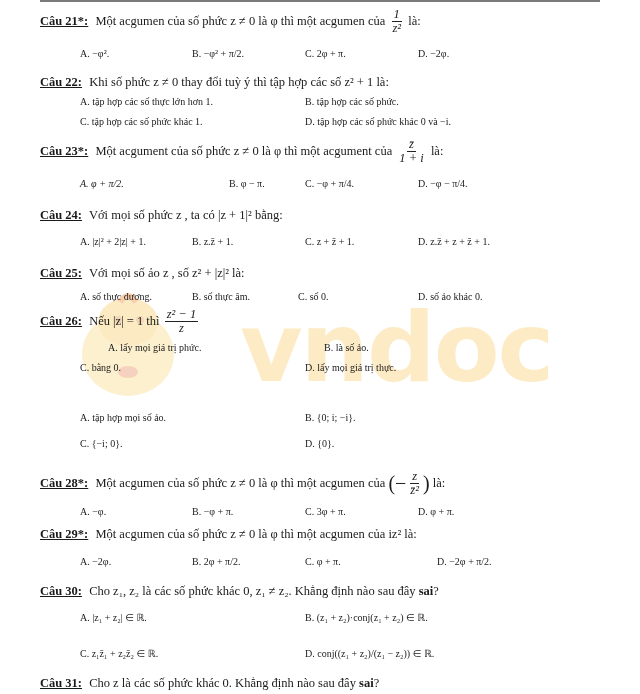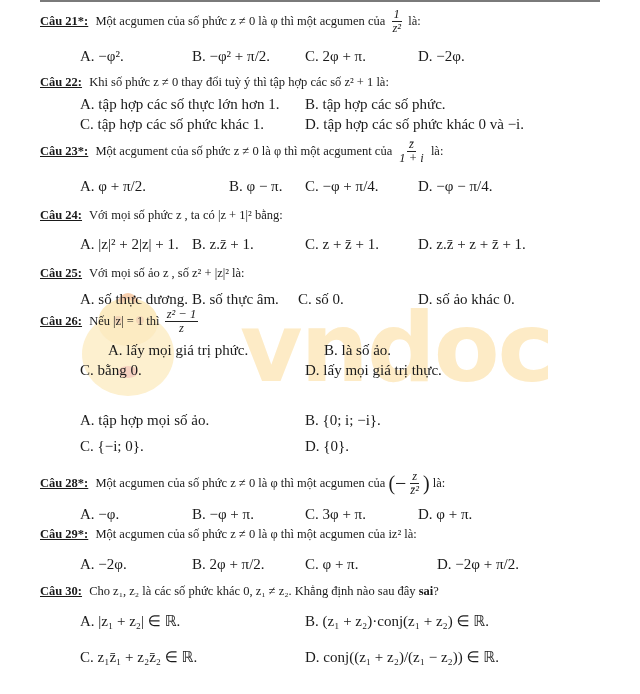--- a/index.html
+++ b/index.html
@@ -6,21 +6,21 @@
   body { width:640px; height:694px; position:relative; overflow:hidden;
          font-family:"DejaVu Serif","Liberation Serif",serif; color:#1a1a1a; }
   .topline { position:absolute; left:40px; top:0; width:560px; height:2px; background:#7a7a7a; }
   .wm { position:absolute; pointer-events:none; }
   .wm-text { left:240px; top:300px; font-family:"DejaVu Sans","Liberation Sans",sans-serif;
              font-weight:bold; font-size:96px; letter-spacing:-2px; color:#fdebc6; line-height:1; }
   .wm-chick { left:68px; top:292px; width:120px; height:110px; }
   .page { position:absolute; left:0; top:0; width:640px; height:694px; }
   .q { position:absolute; left:40px; font-size:12.5px; white-space:nowrap; font-family:"Liberation Serif",serif; }
   .qlabel { font-weight:bold; text-decoration:underline; margin-right:4px; }
-  .opt { position:absolute; font-size:15px; white-space:nowrap; font-family:"Liberation Serif",serif; }
+  .opt { position:absolute; font-size:10px; white-space:nowrap; font-family:"Liberation Serif",serif; }
   .m { font-style:italic; }
   .frac { display:inline-flex; flex-direction:column; align-items:center; vertical-align:middle; margin:0 2px; line-height:1.05; }
   .frac .num { border-bottom:1px solid #222; padding:0 2px; }
   .frac .den { padding:0 2px; }
   .bold { font-weight:bold; }
 </style>
 </head>
 <body>
 
 <div class="page">
@@ -61,21 +61,21 @@
 
   <div class="q" style="top:138px;">
     <span class="qlabel">Câu 23*:</span>
     <span>Một acgument của số phức z ≠ 0 là φ thì một acgument của</span>
     <span class="frac m">
       <span class="num">z̄</span>
       <span class="den">1 + i</span>
     </span>
     <span>là:</span>
   </div>
-  <div class="opt" style="left:80px;top:178px;">A. φ + π/2.</div>
+  <div class="opt" style="left:80px;top:178px;font-style:italic;">A. φ + π/2.</div>
   <div class="opt" style="left:189px;top:178px;margin-left:40px;">B. φ − π.</div>
   <div class="opt" style="left:305px;top:178px;">C. −φ + π/4.</div>
   <div class="opt" style="left:418px;top:178px;">D. −φ − π/4.</div>
 
   <div class="q" style="top:208px;">
     <span class="qlabel">Câu 24:</span>
     <span>Với mọi số phức z , ta có |z + 1|² bằng:</span>
   </div>
   <div class="opt" style="left:80px;top:236px;">A. |z|² + 2|z| + 1.</div>
   <div class="opt" style="left:192px;top:236px;">B. z.z̄ + 1.</div>
@@ -135,13 +135,18 @@
   <div class="q" style="top:584px;">
     <span class="qlabel">Câu 30:</span>
     <span>Cho z₁, z₂ là các số phức khác 0, z₁ ≠ z₂. Khẳng định nào sau đây</span>
     <span class="bold">sai</span><span>?</span>
   </div>
   <div class="opt" style="left:80px;top:612px;">A. |z₁ + z₂| ∈ ℝ.</div>
   <div class="opt" style="left:305px;top:612px;">B. (z₁ + z₂)·conj(z₁ + z₂) ∈ ℝ.</div>
   <div class="opt" style="left:80px;top:648px;">C. z₁z̄₁ + z₂z̄₂ ∈ ℝ.</div>
   <div class="opt" style="left:305px;top:648px;">D. conj((z₁ + z₂)/(z₁ − z₂)) ∈ ℝ.</div>
 
+  <div class="q" style="top:676px;">
+    <span class="qlabel">Câu 31:</span>
+    <span>Cho z là các số phức khác 0. Khẳng định nào sau đây</span>
+    <span class="bold">sai</span><span>?</span>
+  </div>
 </div>
 
 </body></html>

